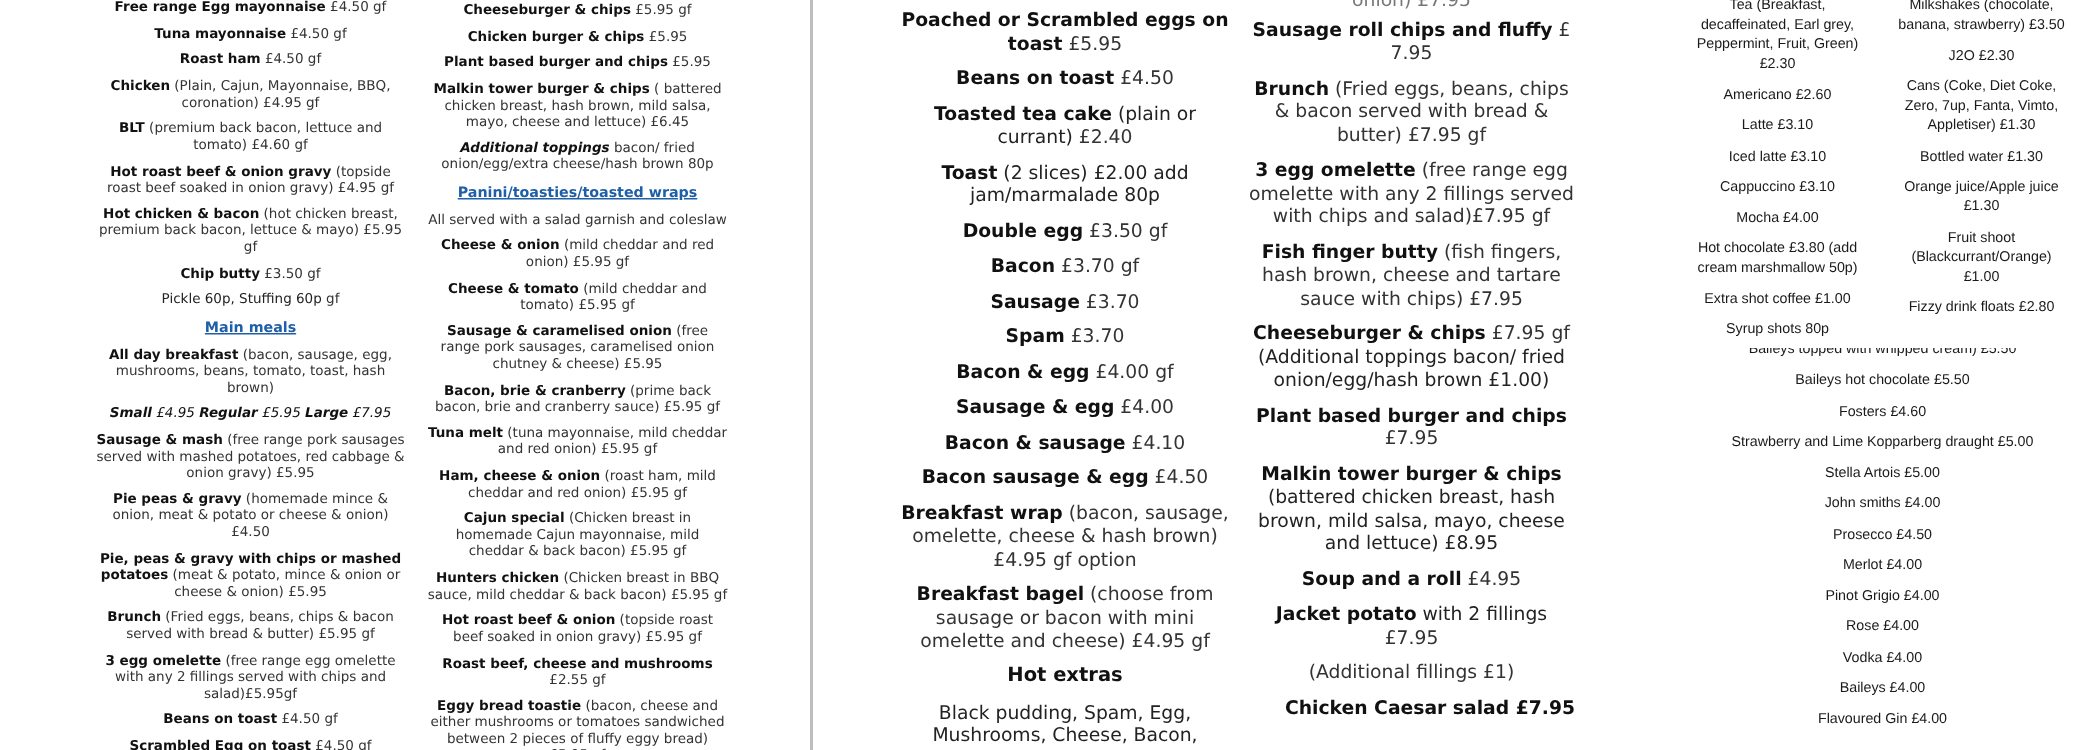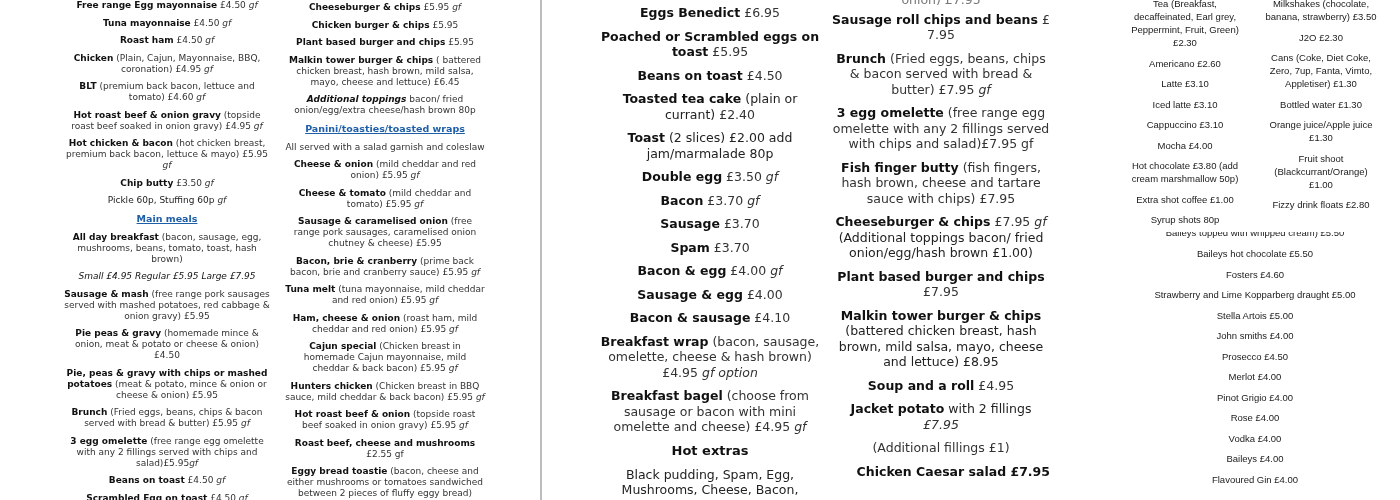--- a/index.html
+++ b/index.html
@@ -15,34 +15,34 @@
   .c1 { left: 62px; width: 210px; top: 0; }
   .c2 { left: 285px; width: 200px; top: 2px; }
   .c3 { left: 600px; width: 220px; top: 5px; }
   .c4 { left: 832px; width: 218px; top: -8px; }
   .c5 { left: 1125px; width: 120px; top: -3px; font-family: "Liberation Sans", sans-serif; }
   .c6 { left: 1262px; width: 118px; top: -3px; font-family: "Liberation Sans", sans-serif; }
   .c7 { left: 1120px; width: 270px; top: 232px; font-family: "Liberation Sans", sans-serif; }
 
   
   .sm .item { font-size: 9px; line-height: 11px; margin-bottom: 6.5px; }
-  .sm .item b { font-weight: normal; }
+  .sm .item b { font-weight: bold; }
   .sm .heading { font-size: 9.5px; line-height: 12px; margin-bottom: 7px; }
 
   
   .lg .item { font-size: 12.5px; line-height: 15.5px; margin-bottom: 8px; }
   .lg .heading { font-size: 13px; line-height: 16px; margin-bottom: 8px; }
 
   .drinks .item { font-size: 9.5px; line-height: 13px; margin-bottom: 7.5px; color: #1a1a1a; }
 
   .name { font-weight: bold; text-align: right; }
   .desc { color: #333; }
   .plain { color: #222; }
   .price { color: #333; }
-  .gf { font-style: italic; color: #333; }
+  .gf { color: #333; }
   .heading { color: #1f5fa8; text-decoration: underline; font-weight: bold; }
   .heading.black { color: #111; text-decoration: none; }
   .clipped { color: #777; }
 </style>
 </head>
 <body>
 
 <div class="page page-left"></div>
 <div class="divider"></div>
 <div class="page page-right"></div>
@@ -85,41 +85,41 @@
   <div class="item"><span class="name">Tuna melt</span> <span class="desc">(tuna mayonnaise, mild cheddar and red onion)</span> <span class="price">£5.95</span> <span class="gf">gf</span></div>
   <div class="item"><span class="name">Ham, cheese &amp; onion</span> <span class="desc">(roast ham, mild cheddar and red onion)</span> <span class="price">£5.95</span> <span class="gf">gf</span></div>
   <div class="item"><span class="name">Cajun special</span> <span class="desc">(Chicken breast in homemade Cajun mayonnaise, mild cheddar &amp; back bacon)</span> <span class="price">£5.95</span> <span class="gf">gf</span></div>
   <div class="item"><span class="name">Hunters chicken</span> <span class="desc">(Chicken breast in BBQ sauce, mild cheddar &amp; back bacon)</span> <span class="price">£5.95</span> <span class="gf">gf</span></div>
   <div class="item"><span class="name">Hot roast beef &amp; onion</span> <span class="desc">(topside roast beef soaked in onion gravy)</span> <span class="price">£5.95</span> <span class="gf">gf</span></div>
   <div class="item"><span class="name">Roast beef, cheese and mushrooms</span> <span class="desc">£2.55 gf</span></div>
   <div class="item"><span class="name">Eggy bread toastie</span> <span class="desc">(bacon, cheese and either mushrooms or tomatoes sandwiched between 2 pieces of fluffy eggy bread) £5.95 gf</span></div>
 </div>
 
 <div class="col c3 lg">
-  <div class="item"><span class="name">Eggs Benedict</span> <span class="price">£6.95</span></div>
   <div class="item"><span class="name">Poached or Scrambled eggs on toast</span> <span class="price">£5.95</span></div>
   <div class="item"><span class="name">Beans on toast</span> <span class="price">£4.50</span></div>
   <div class="item"><span class="name">Toasted tea cake</span> <span class="plain">(plain or currant)</span> <span class="price">£2.40</span></div>
   <div class="item"><span class="name">Toast</span> <span class="plain">(2 slices) £2.00 add jam/marmalade 80p</span></div>
   <div class="item"><span class="name">Double egg</span> <span class="price">£3.50</span> <span class="gf">gf</span></div>
   <div class="item"><span class="name">Bacon</span> <span class="price">£3.70</span> <span class="gf">gf</span></div>
   <div class="item"><span class="name">Sausage</span> <span class="price">£3.70</span></div>
   <div class="item"><span class="name">Spam</span> <span class="price">£3.70</span></div>
   <div class="item"><span class="name">Bacon &amp; egg</span> <span class="price">£4.00</span> <span class="gf">gf</span></div>
   <div class="item"><span class="name">Sausage &amp; egg</span> <span class="price">£4.00</span></div>
   <div class="item"><span class="name">Bacon &amp; sausage</span> <span class="price">£4.10</span></div>
+  <div class="item"><span class="name">Bacon sausage &amp; egg</span> <span class="price">£4.50</span></div>
   <div class="item"><span class="name">Breakfast wrap</span> <span class="desc">(bacon, sausage, omelette, cheese &amp; hash brown)</span> <span class="price">£4.95</span> <span class="gf">gf option</span></div>
   <div class="item"><span class="name">Breakfast bagel</span> <span class="desc">(choose from sausage or bacon with mini omelette and cheese)</span> <span class="price">£4.95</span> <span class="gf">gf</span></div>
   <div class="heading black">Hot extras</div>
   <div class="item plain">Black pudding, Spam, Egg, Mushrooms, Cheese, Bacon, Sausage, Hash brown £1.00</div>
 </div>
 
 <div class="col c4 lg">
   <div class="item desc clipped" style="margin-bottom:4px;">onion) £7.95</div>
-  <div class="item"><span class="name">Sausage roll chips and beans</span> <span class="price">£ 7.95</span></div>
+  <div class="item"><span class="name">Sausage roll chips and fluffy</span> <span class="price">£ 7.95</span></div>
   <div class="item"><span class="name">Brunch</span> <span class="desc">(Fried eggs, beans, chips &amp; bacon served with bread &amp; butter)</span> <span class="price">£7.95</span> <span class="gf">gf</span></div>
   <div class="item"><span class="name">3 egg omelette</span> <span class="desc">(free range egg omelette with any 2 fillings served with chips and salad)£7.95 gf</span></div>
   <div class="item"><span class="name">Fish finger butty</span> <span class="desc">(fish fingers, hash brown, cheese and tartare sauce with chips) £7.95</span></div>
   <div class="item"><span class="name">Cheeseburger &amp; chips</span> <span class="price">£7.95</span> <span class="gf">gf</span><br><span class="plain">(Additional toppings bacon/ fried onion/egg/hash brown £1.00)</span></div>
   <div class="item"><span class="name">Plant based burger and chips</span> <span class="price">£7.95</span></div>
   <div class="item"><span class="name">Malkin tower burger &amp; chips</span><br><span class="plain">(battered chicken breast, hash brown, mild salsa, mayo, cheese and lettuce) £8.95</span></div>
   <div class="item"><span class="name">Soup and a roll</span> <span class="price">£4.95</span></div>
   <div class="item"><span class="name">Jacket potato</span> <span class="plain">with 2 fillings</span> <span class="gf">£7.95</span></div>
   <div class="item desc">(Additional fillings £1)</div>
   <div class="item name">Chicken Caesar salad £7.95</div>

